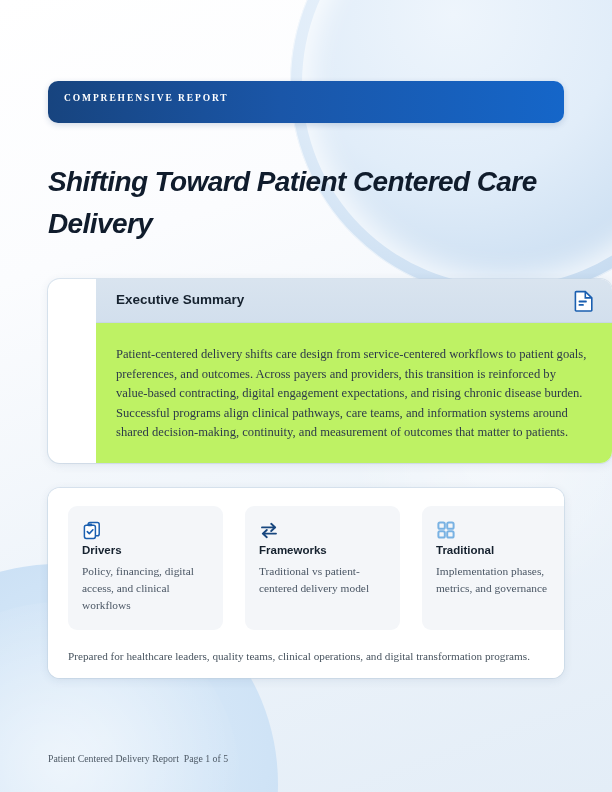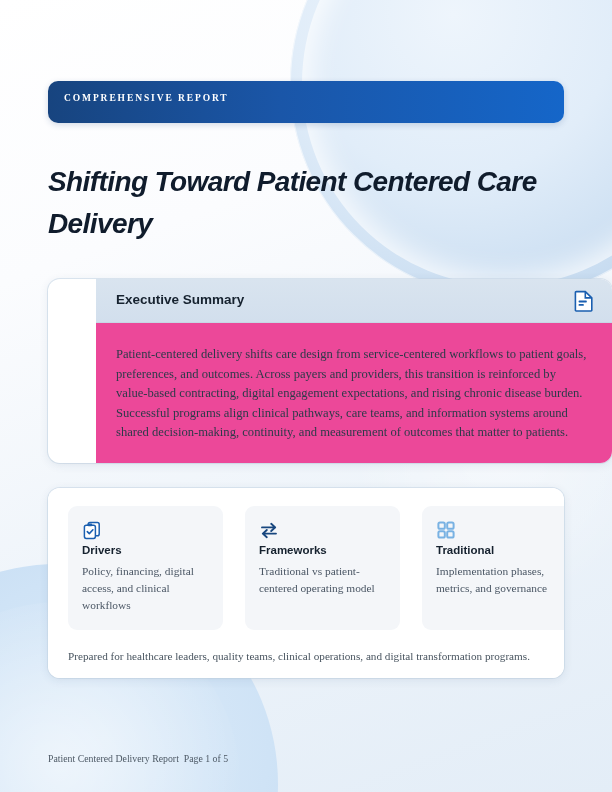--- a/index.html
+++ b/index.html
@@ -157,21 +157,21 @@
 
   
   .exec {
     left: 48px;
     top: 263px;
     width: 516px;
     padding-left: 48px;
   }
   .exec-body {
     padding: 22px 22px 20px 20px;
-    background: #ec4899;
+    background: #bef264;
   }
   .exec-text {
     font-family: "Liberation Serif", serif;
     font-size: 12.6px;
     line-height: 19.6px;
     color: #2d3a49;
     margin: 0;
   }
 
   
@@ -300,21 +300,21 @@
           </div>
 
           <div class="mini-card">
             <span class="mini-icon">
               <svg viewBox="0 0 20 20" width="20" height="20" fill="none">
                 <path d="M3.0 7.4h13.2M12.2 3.8l4.0 3.6-4.0 3.6" stroke="#18477f" stroke-width="1.9" stroke-linecap="round" stroke-linejoin="round"></path>
                 <path d="M17.0 13.6H3.8M7.8 10.0l-4.0 3.6 4.0 3.6" stroke="#18477f" stroke-width="1.9" stroke-linecap="round" stroke-linejoin="round"></path>
               </svg>
             </span>
             <div class="mini-title">Frameworks</div>
-            <div class="mini-desc">Traditional vs patient-centered operating model</div>
+            <div class="mini-desc">Traditional vs patient-centered delivery model</div>
           </div>
 
           <div class="mini-card">
             <span class="mini-icon">
               <svg viewBox="0 0 20 20" width="20" height="20" fill="none">
                 <rect x="2.4" y="2.4" width="6.4" height="6.4" rx="1.6" stroke="#79b2e3" stroke-width="2.0"></rect>
                 <rect x="11.2" y="2.4" width="6.4" height="6.4" rx="1.6" stroke="#79b2e3" stroke-width="2.0"></rect>
                 <rect x="2.4" y="11.2" width="6.4" height="6.4" rx="1.6" stroke="#79b2e3" stroke-width="2.0"></rect>
                 <rect x="11.2" y="11.2" width="6.4" height="6.4" rx="1.6" stroke="#79b2e3" stroke-width="2.0"></rect>
               </svg>

